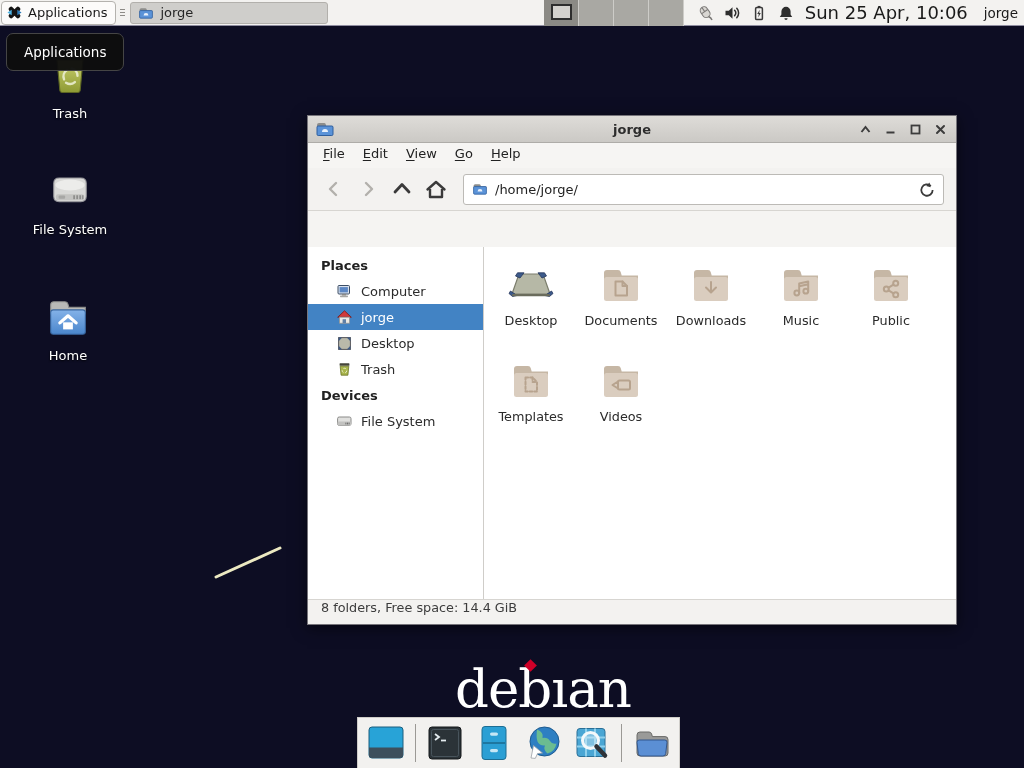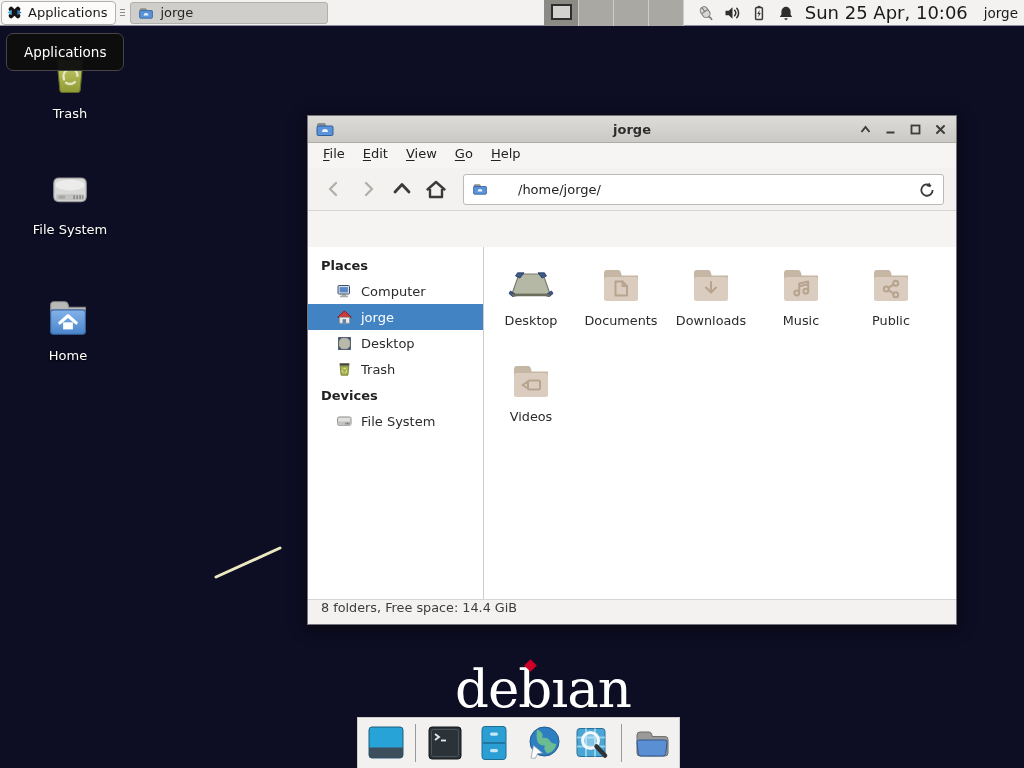--- a/index.html
+++ b/index.html
@@ -64,21 +64,21 @@
 
   .menubar { height:25px; flex:0 0 25px; background:#f6f5f3; display:flex; align-items:flex-start; padding-left:6px; }
   .menu-item { font-size:13px; color:#222; padding:3px 9px; }
   .menu-item u { text-decoration:underline; text-underline-offset:2px; }
 
   .toolbar { height:43px; flex:0 0 43px; background:#f3f2f0; border-bottom:1px solid #d7d5d1;
              display:flex; align-items:center; padding:0 12px; gap:6px; }
   .tool-btn { width:28px; height:28px; display:flex; align-items:center; justify-content:center; border-radius:3px; }
   .pathbar { flex:1; height:31px; margin-left:7px; background:#fff; border:1px solid #bcbab6; border-radius:3px;
              display:flex; align-items:center; padding:0 8px; gap:7px; }
-  .pathbar .path-text { font-size:13px; color:#222; flex:1;margin-left:23px; }
+  .pathbar .path-text { font-size:13px; color:#222; flex:1; }
 
   .win-body { flex:1; display:flex; min-height:0; background:#fff;margin-top:36px; }
   .sidebar { width:176px; flex:0 0 176px; border-right:1px solid #cfcdc9; background:#fff; padding-top:5px; }
   .side-header { font-size:13px; font-weight:bold; color:#222; padding:6px 0 5px 13px; }
   .side-item { height:26px; display:flex; align-items:center; gap:8px; padding-left:28px; font-size:13px; color:#2b2b2b; }
   .side-item.selected { background:#4283c4; color:#fff; }
   .side-item svg { flex:0 0 17px; }
 
   .file-view { flex:1; padding:14px 0 0 2px; display:flex; flex-wrap:wrap; align-content:flex-start; }
   .file-item { width:90px; height:96px; display:flex; flex-direction:column; align-items:center; }
@@ -406,20 +406,33 @@
               <path d="M21.6 26.7 l4.8-3.1 M21.6 29.3 l4.8 3.1"></path>
             </g>
           </svg>
           <div class="f-lbl">Public</div>
         </div>
         <div class="file-item">
           <svg width="48" height="48" viewBox="0 0 48 48">
             <path d="M7 12 q0-3 3-3 h11 q2.2 0 2.7 2 l1 3.4 H41 v5 H7 z" fill="#c6b7a5"></path>
             <rect x="7" y="16" width="34" height="24" rx="2.5" fill="#dacdbf"></rect>
             <g fill="none" stroke="#b7a38e" stroke-width="2" stroke-linecap="round" stroke-linejoin="round">
+              <g stroke-dasharray="2.6 2">
+                <path d="M18.5 20.5 h7 l4.5 4.5 v9.5 h-11.5 z"></path>
+                <path d="M25.5 20.5 v4.5 h4.5"></path>
+              </g>
+            </g>
+          </svg>
+          <div class="f-lbl">Templates</div>
+        </div>
+        <div class="file-item">
+          <svg width="48" height="48" viewBox="0 0 48 48">
+            <path d="M7 12 q0-3 3-3 h11 q2.2 0 2.7 2 l1 3.4 H41 v5 H7 z" fill="#c6b7a5"></path>
+            <rect x="7" y="16" width="34" height="24" rx="2.5" fill="#dacdbf"></rect>
+            <g fill="none" stroke="#b7a38e" stroke-width="2" stroke-linecap="round" stroke-linejoin="round">
               <rect x="21" y="23.5" width="12" height="9" rx="1.5"></rect>
               <path d="M15.5 28 L21 24.5 V31.5 Z"></path>
             </g>
           </svg>
           <div class="f-lbl">Videos</div>
         </div>
       </div>
   </div>
 
   <div class="statusbar">

